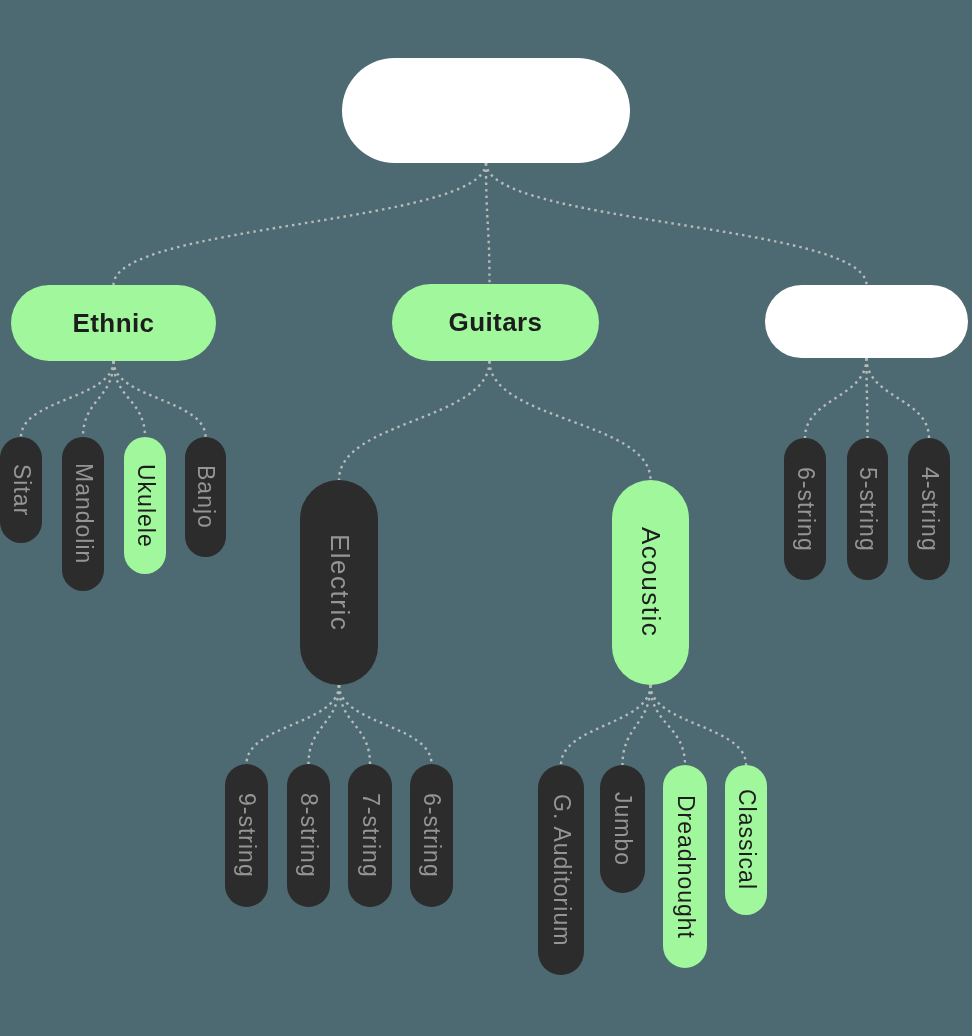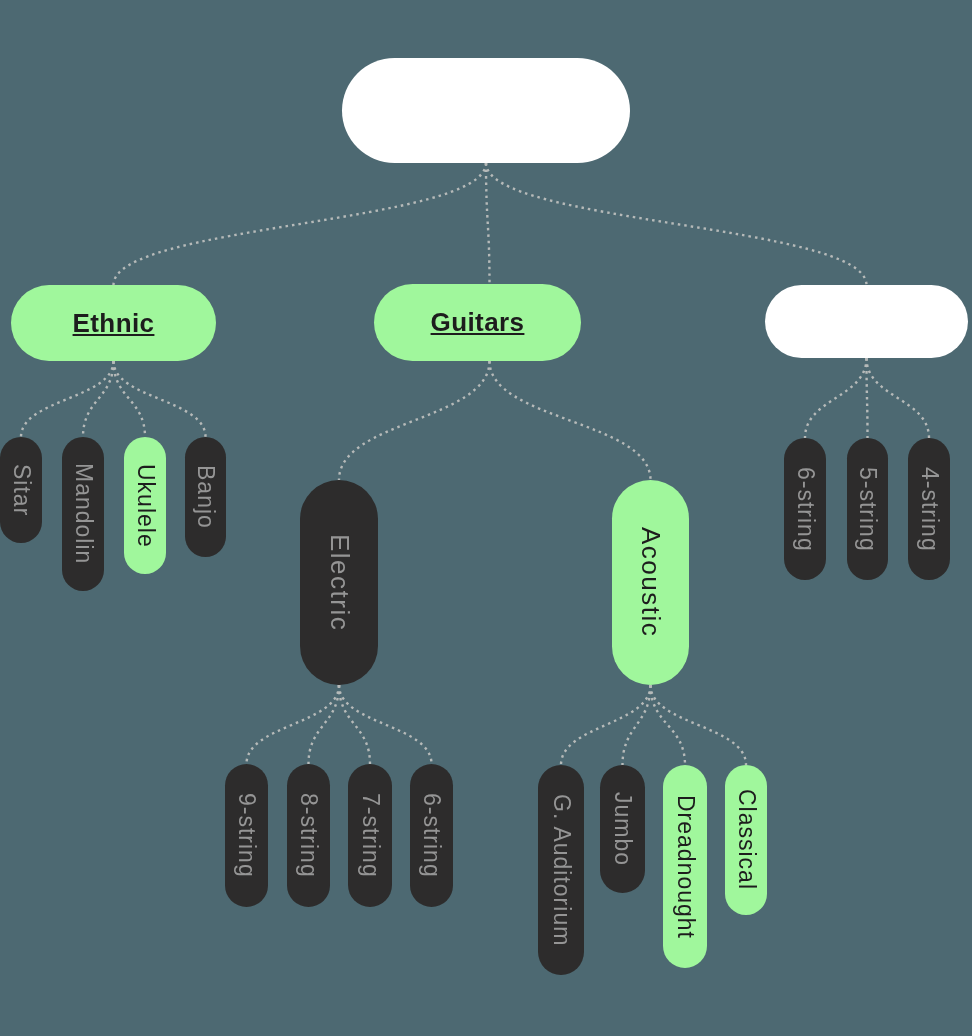--- a/index.html
+++ b/index.html
@@ -31,21 +31,20 @@
     box-sizing: border-box;
     cursor: pointer;
   }
   .node .label {
     font-weight: 600;
     letter-spacing: 0.4px;
     white-space: nowrap;
   }
   .node.h .label {
     font-size: 26px;
-    text-decoration: underline;
   }
   .node.v .label {
     writing-mode: vertical-rl;
     font-size: 23px;
     font-weight: 500;
     letter-spacing: 1px;
   }
   .node.v.big .label {
     font-size: 26px;
     letter-spacing: 1.5px;
@@ -79,21 +78,21 @@
       <path d="M 866.5 358 C 866.5 398 929 398 929 438" fill="none" stroke="#b6bab9" stroke-width="2.4" stroke-dasharray="2.5 4"></path>
     </svg>
 
   <div class="node h" style="left: 342px; top: 58px; width: 288px; height: 105px; background: rgb(255, 255, 255); color: rgb(29, 29, 29);">
     <span class="label"></span>
   </div>
 
   <div class="node h" style="left: 11px; top: 285px; width: 205px; height: 76px; background: rgb(160, 247, 156); color: rgb(29, 29, 29);">
     <span class="label">Ethnic</span>
   </div>
-  <div class="node h" style="left: 374px; top: 284px; width: 207px; height: 77px; background: rgb(160, 247, 156); color: rgb(29, 29, 29);">
+  <div class="node h" style="left: 392px; top: 284px; width: 207px; height: 77px; background: rgb(160, 247, 156); color: rgb(29, 29, 29);">
     <span class="label">Guitars</span>
   </div>
   <div class="node h" style="left: 765px; top: 285px; width: 203px; height: 73px; background: rgb(255, 255, 255); color: rgb(29, 29, 29);">
     <span class="label"></span>
   </div>
 
   <div class="node v" style="left: 0px; top: 437px; width: 42px; height: 106px; background: rgb(45, 44, 44); color: rgb(149, 149, 149);">
     <span class="label">Sitar</span>
   </div>
   <div class="node v" style="left: 62px; top: 437px; width: 42px; height: 154px; background: rgb(45, 44, 44); color: rgb(149, 149, 149);">

